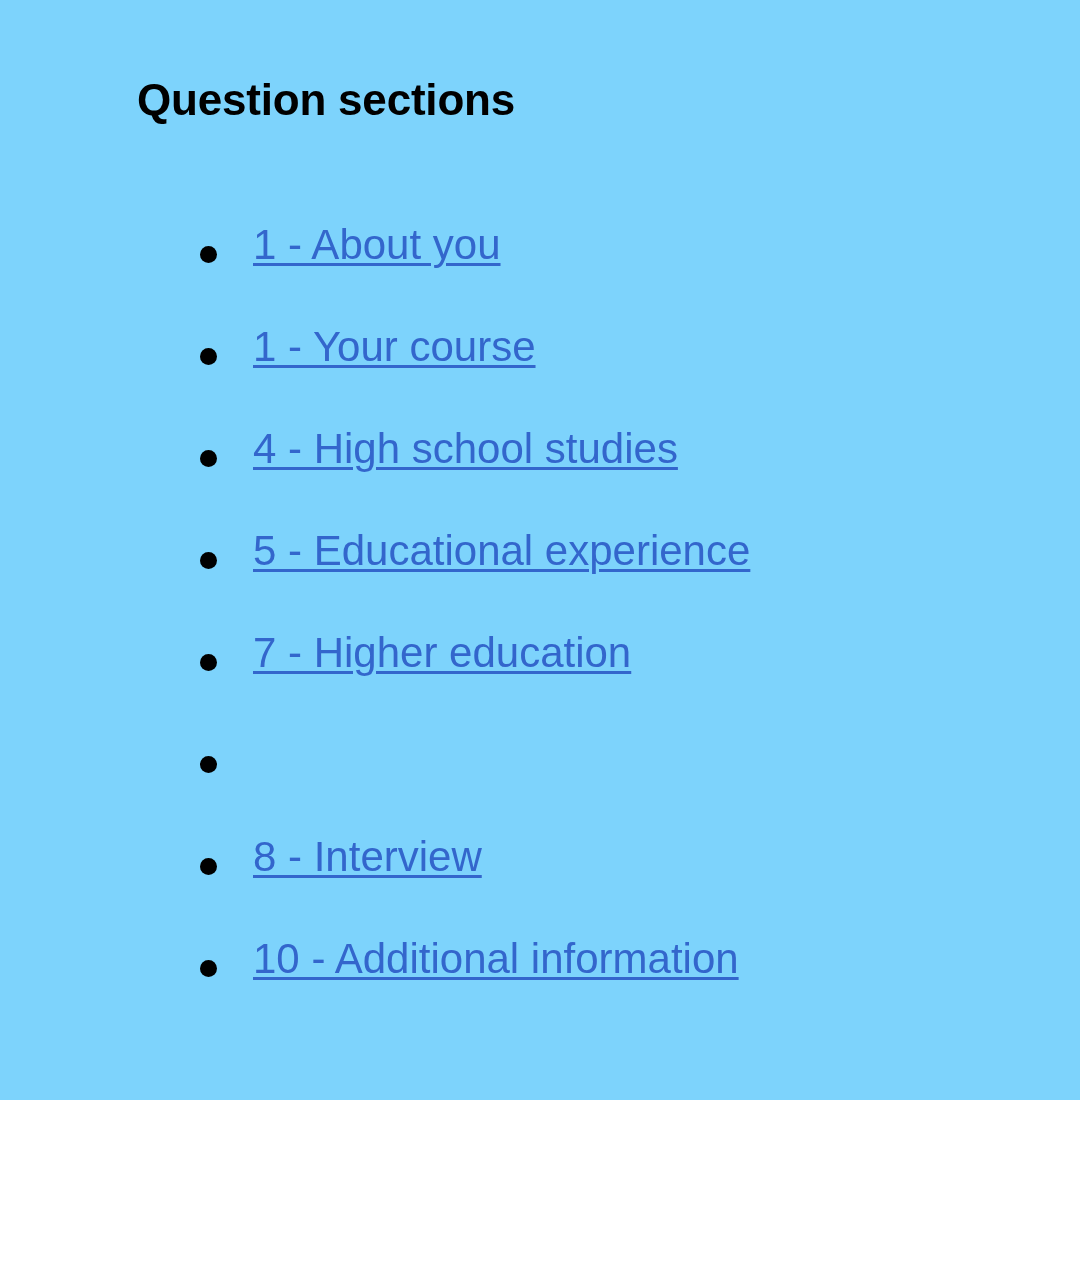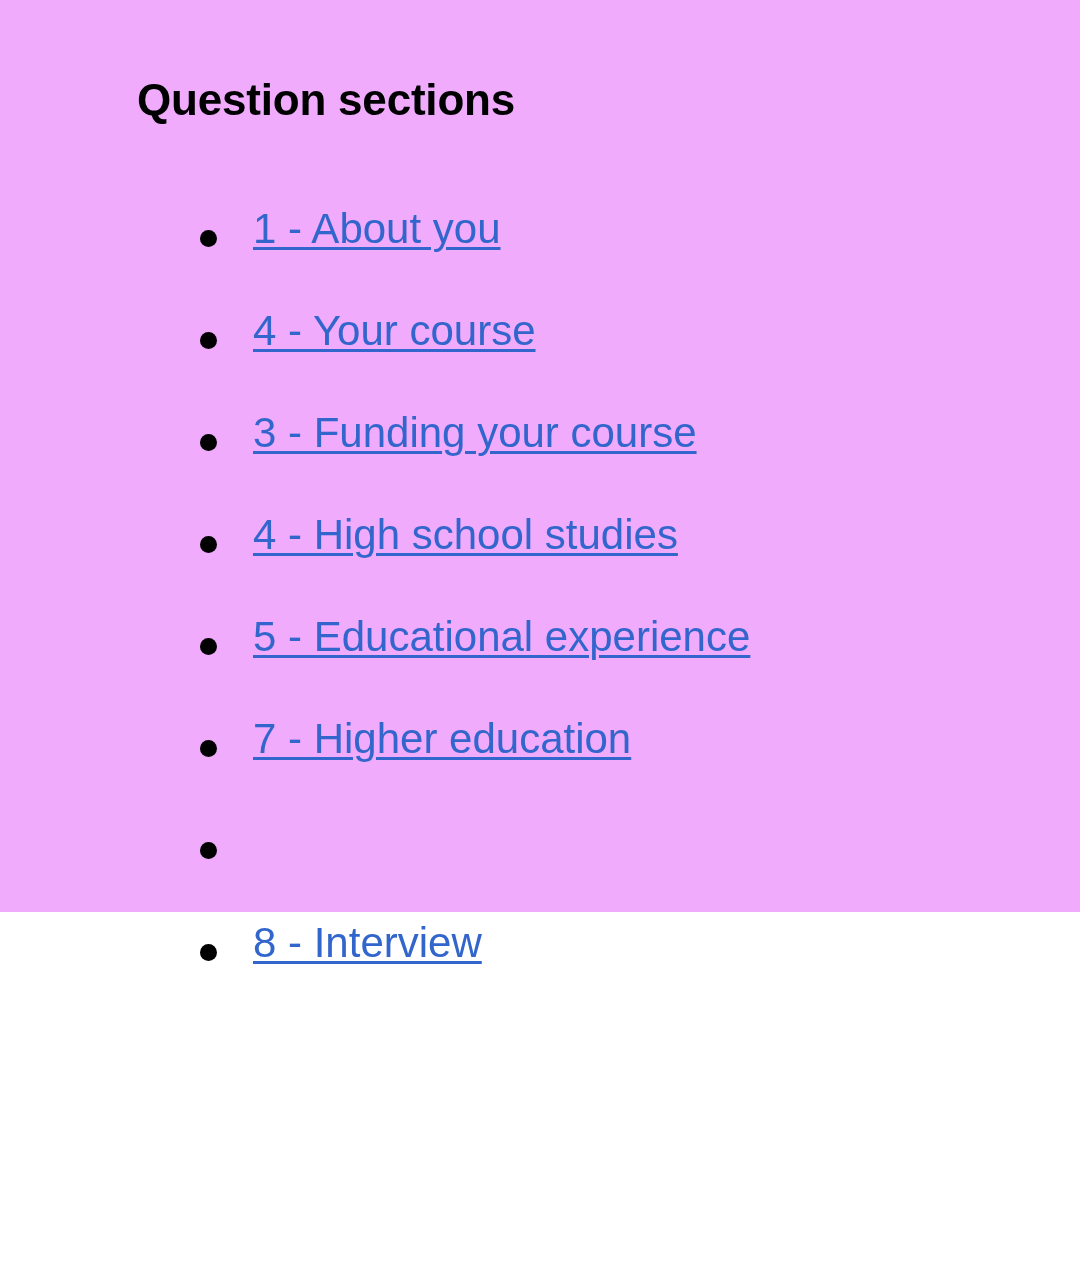--- a/index.html
+++ b/index.html
@@ -12,43 +12,43 @@
     width: 1080px;
     height: 1276px;
     font-family: "Liberation Sans", sans-serif;
     -webkit-font-smoothing: antialiased;
     overflow: hidden;
   }
 
   .page {
     position: relative;
     width: 1080px;
-    height: 912px;
-    background: #f0abfc;
+    height: 1100px;
+    background: #7dd3fc;
     box-sizing: border-box;
   }
 
   .page-title {
     position: absolute;
     left: 137px;
     top: 74px;
     margin: 0;
     font-family: "Liberation Sans", sans-serif;
     font-size: 44px;
     font-weight: bold;
     line-height: 52px;
     color: #000000;
     letter-spacing: -0.2px;
     white-space: nowrap;
   }
 
   .section-list {
     position: absolute;
     left: 0;
-    top: 202px;
+    top: 218px;
     margin: 0;
     padding: 0;
     list-style: none;
     width: 1080px;
   }
 
   .section-item {
     position: relative;
     height: 102px;
     padding: 0;
@@ -91,27 +91,23 @@
 
   <ul class="section-list">
 
     <li class="section-item">
       <span class="bullet-icon"></span>
       <a class="section-link" href="#">1 - About you</a>
     </li>
 
     <li class="section-item">
       <span class="bullet-icon"></span>
-      <a class="section-link" href="#">4 - Your course</a>
+      <a class="section-link" href="#">1 - Your course</a>
     </li>
 
-    <li class="section-item">
-      <span class="bullet-icon"></span>
-      <a class="section-link" href="#">3 - Funding your course</a>
-    </li>
 
     <li class="section-item">
       <span class="bullet-icon"></span>
       <a class="section-link" href="#">4 - High school studies</a>
     </li>
 
     <li class="section-item">
       <span class="bullet-icon"></span>
       <a class="section-link" href="#">5 - Educational experience</a>
     </li>
@@ -124,15 +120,19 @@
     <li class="section-item">
       <span class="bullet-icon"></span>
     </li>
 
     <li class="section-item">
       <span class="bullet-icon"></span>
       <a class="section-link" href="#">8 - Interview</a>
     </li>
 
 
+    <li class="section-item">
+      <span class="bullet-icon"></span>
+      <a class="section-link" href="#">10 - Additional information</a>
+    </li>
 
   </ul>
 </div>
 
 </body></html>

